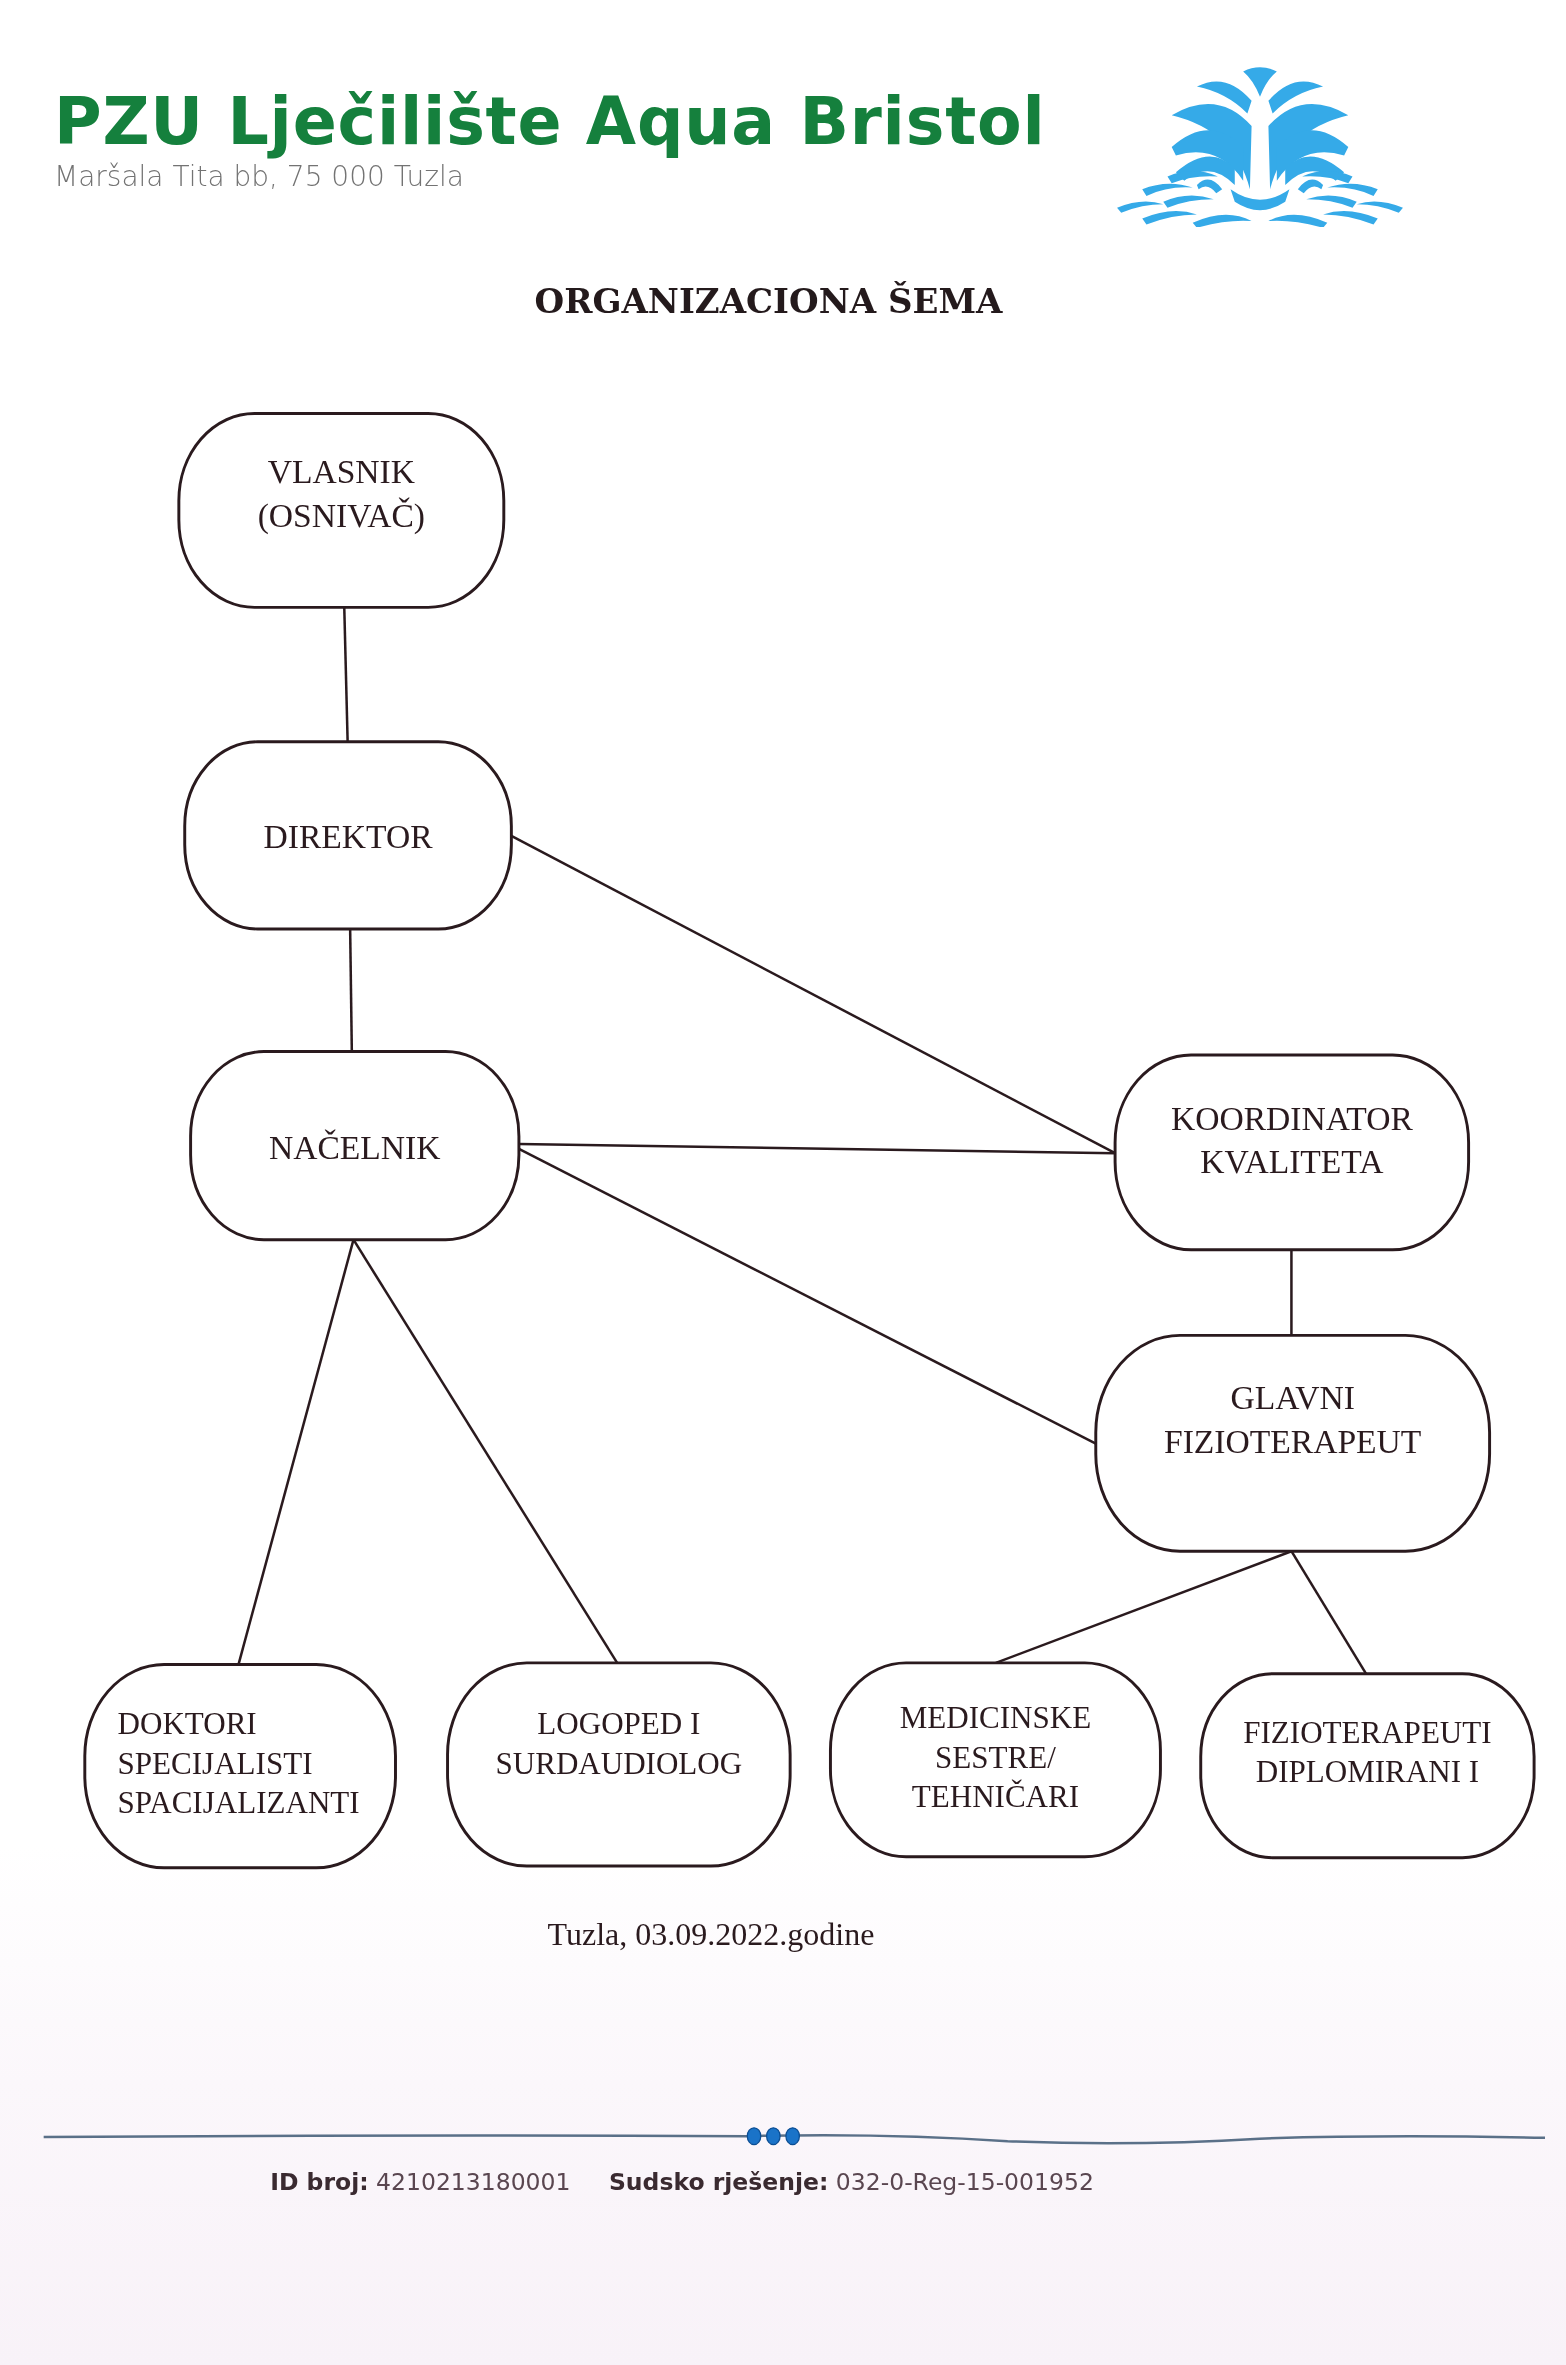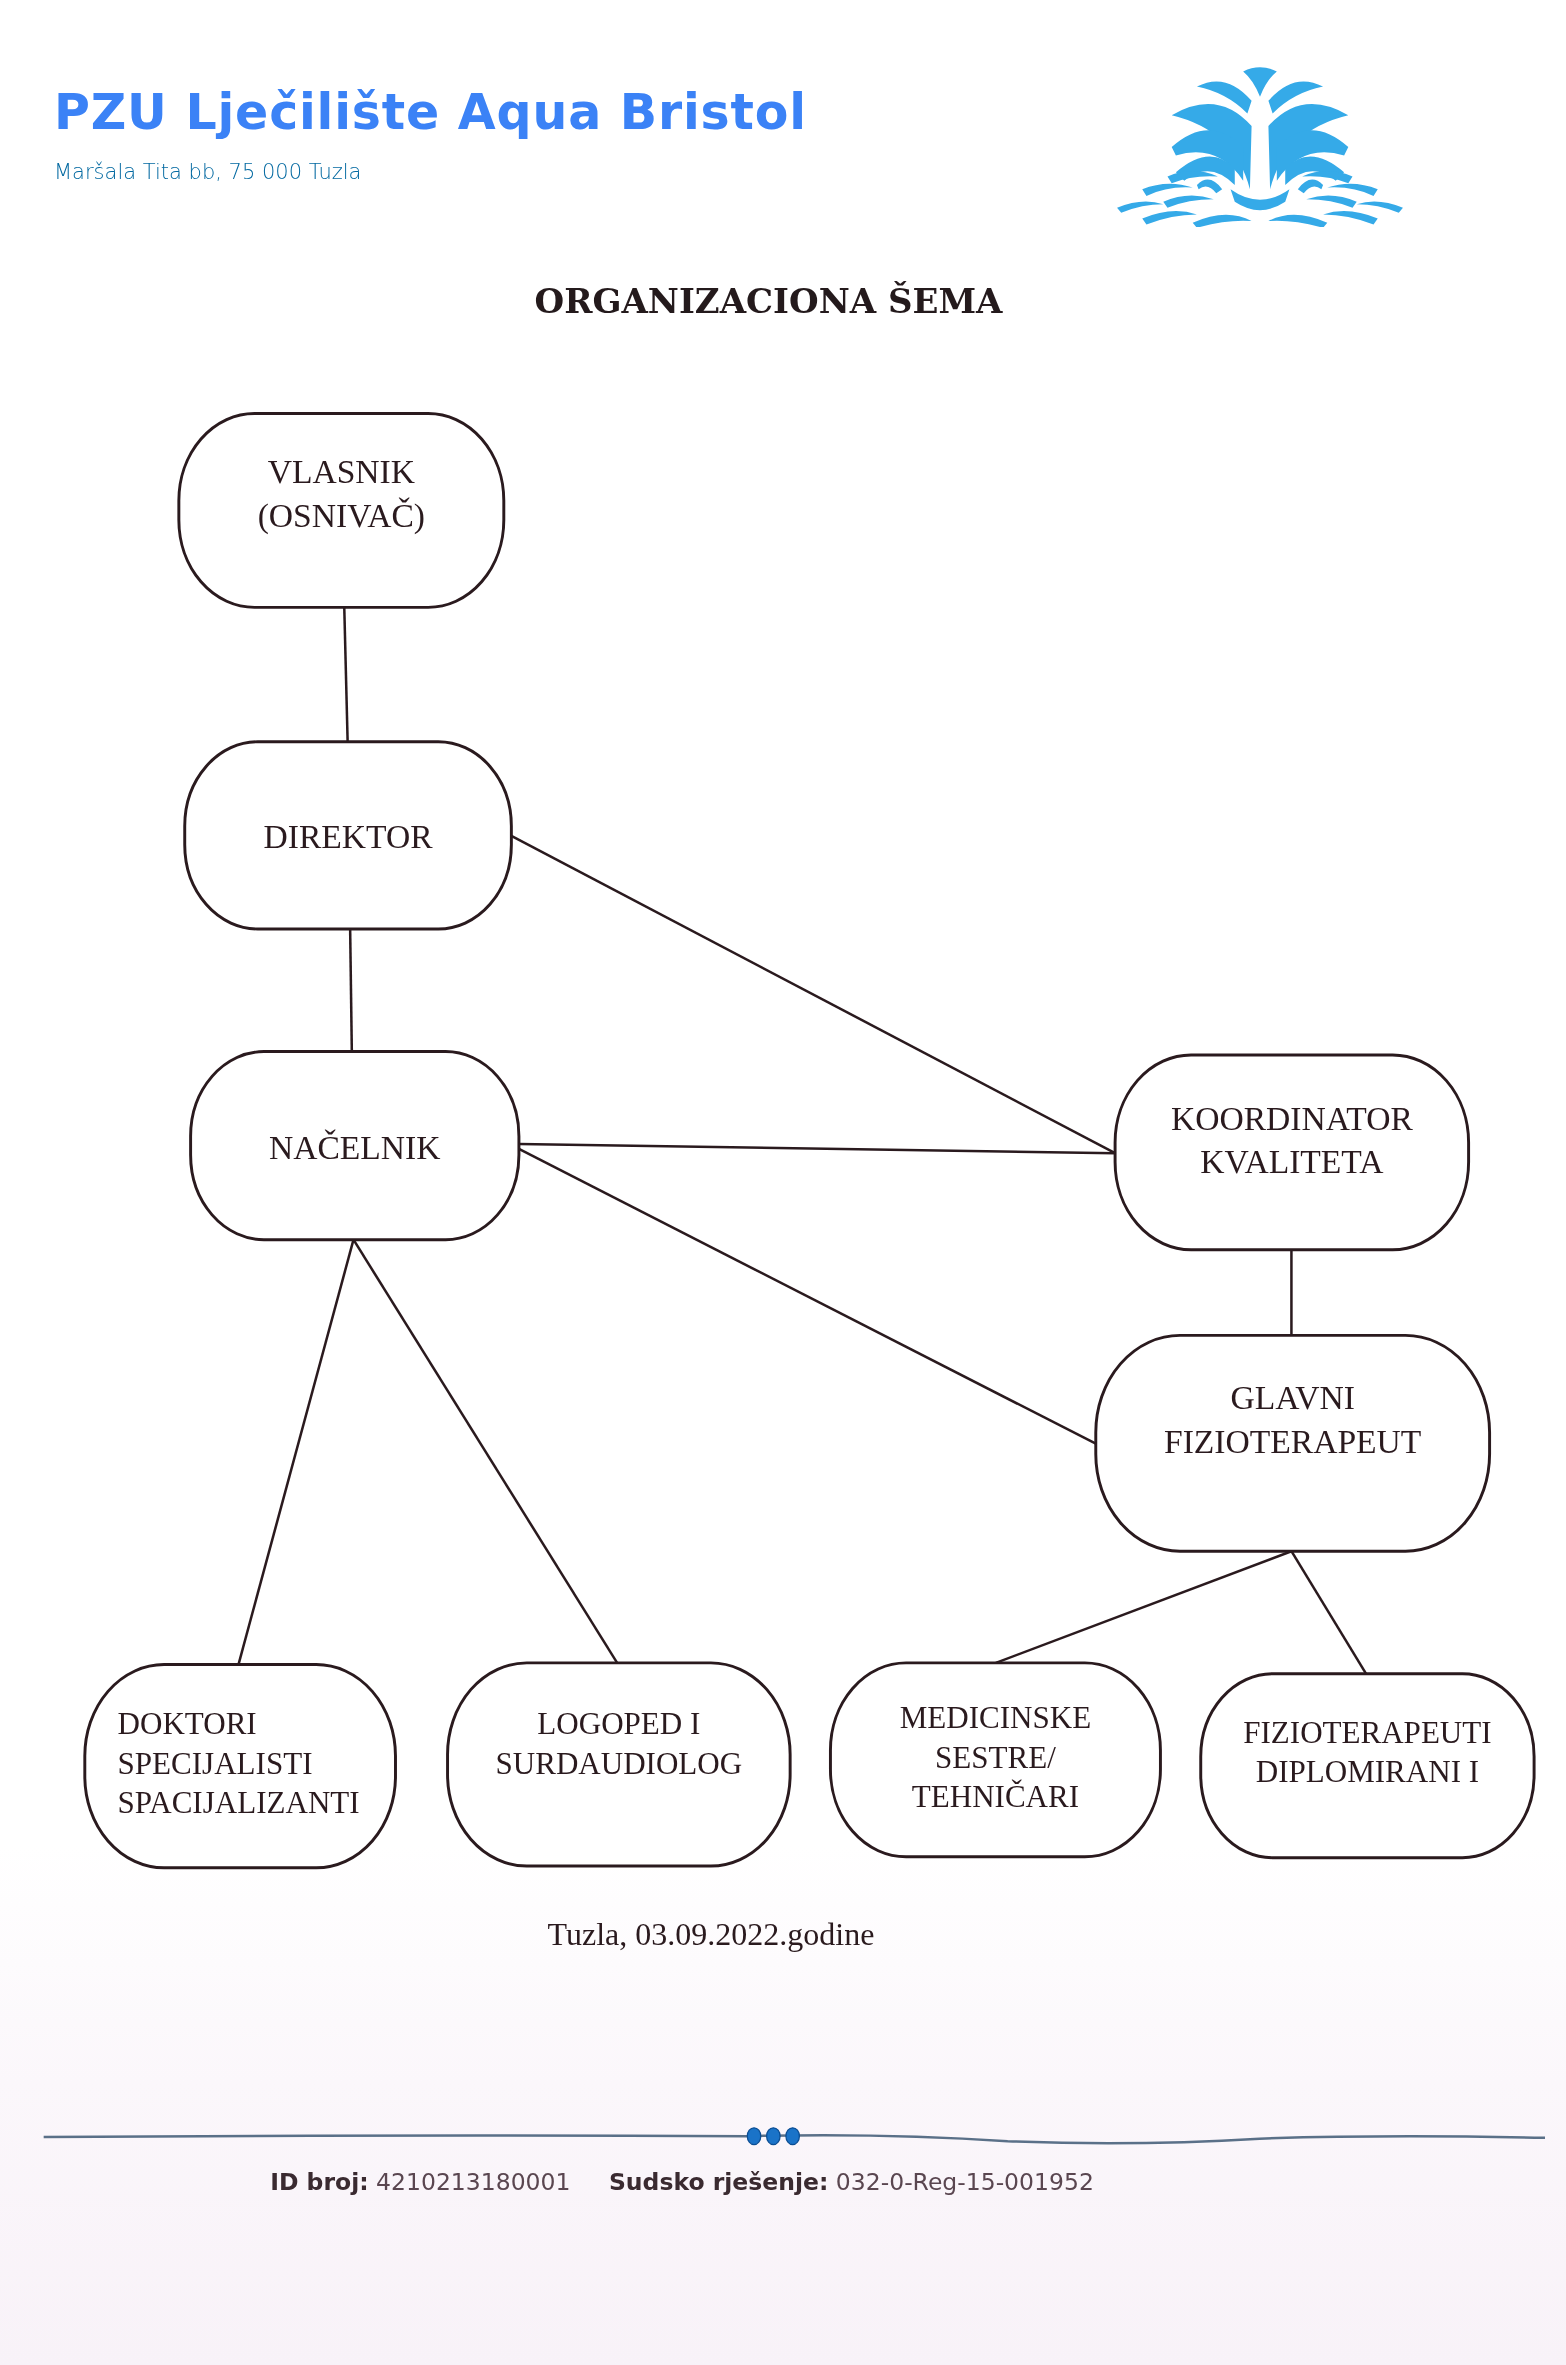--- a/index.html
+++ b/index.html
@@ -1,21 +1,21 @@
 <!DOCTYPE html>
 <html style="font-size:13.4px"><head>
 <meta charset="utf-8">
 <style>
   html, body { margin: 0; padding: 0; background: #ffffff; }
   body { width: 1566px; height: 2366px; position: relative; overflow: hidden;
          background: linear-gradient(to bottom, #ffffff 0%, #ffffff 78%, #fbf7fb 88%, #f8f2f8 100%); }
   .hdr-title { position: absolute; left: 54px; top: 84px; font-family: "DejaVu Sans", sans-serif;
-               font-size: 49px; font-weight: bold; color: #3b82f6; letter-spacing: 0.8px; white-space: nowrap; }
+               font-size: 65px; font-weight: bold; color: #15803d; letter-spacing: 0.8px; white-space: nowrap; }
   .hdr-sub { position: absolute; left: 54px; top: 160px; font-family: "DejaVu Sans", sans-serif;
-             font-size: 21px; color: #0369a1; white-space: nowrap; font-weight: 300; }
+             font-size: 28px; color: #737373; white-space: nowrap; font-weight: 300; }
   .logo { position: absolute; left: 1117px; top: 63px; width: 286px; height: 164px; }
   .doc-title { position: absolute; left: 0; width: 1537px; top: 281px; text-align: center;
                font-family: "DejaVu Serif", serif; font-weight: bold; font-size: 34px; color: #241a1c; }
   svg.chart { position: absolute; left: 0; top: 0; width: 1566px; height: 2366px; }
   .node-shape { fill: #ffffff; stroke: #2a1a1e; stroke-width: 3.5; }
   .edge { stroke: #2a1a1e; stroke-width: 3; fill: none; }
   .node-text { font-family: "Liberation Serif", serif; font-size: 40px; fill: #2a1a1e; }
   .node-text.narrow { font-size: 37px; }
   .date { position: absolute; left: 0; width: 1422px; top: 1916px; text-align: center;
           font-family: "Liberation Serif", serif; font-size: 32px; color: #2a1a1e; }

